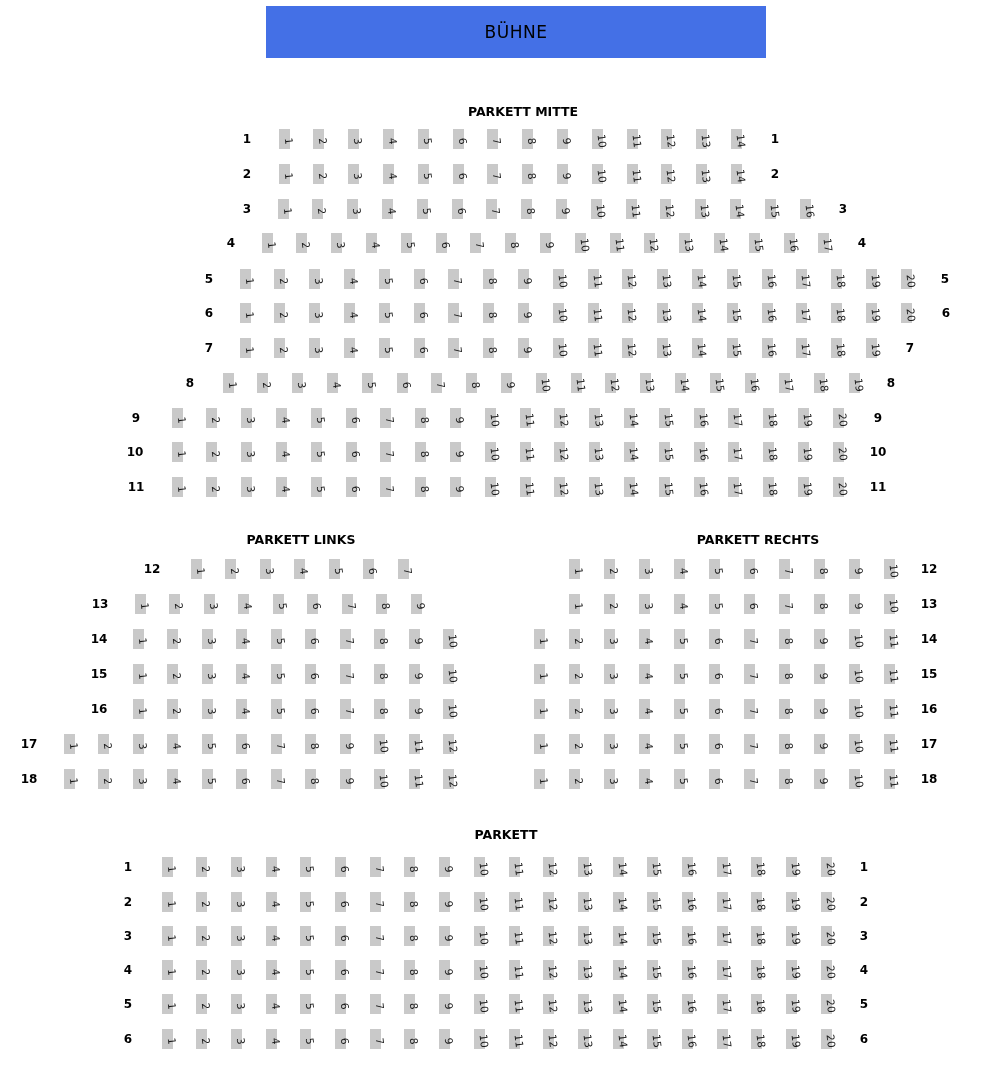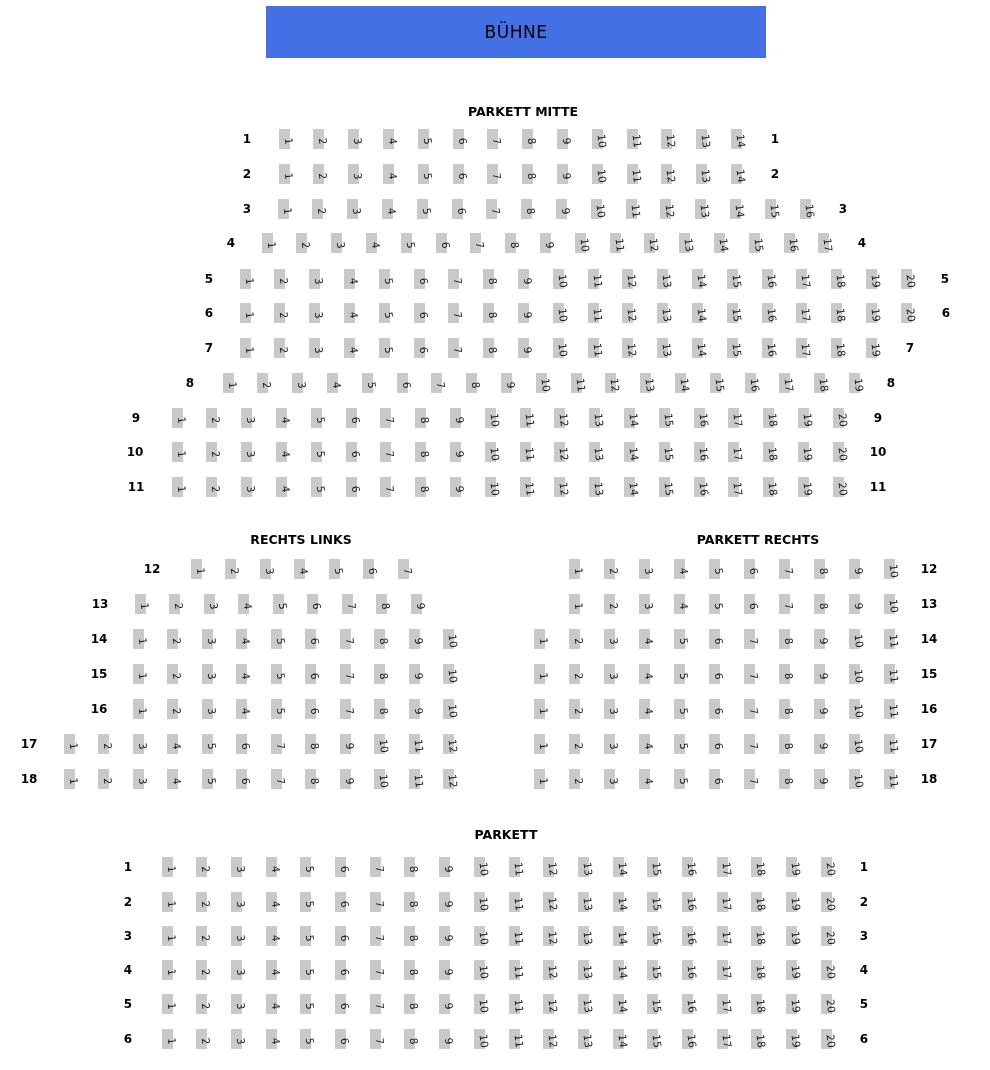--- a/index.html
+++ b/index.html
@@ -687,21 +687,21 @@
     </div>
     <div class="seat" style="left: 763.1px; top: 477px;">
       <span class="num">18</span>
     </div>
     <div class="seat" style="left: 797.9px; top: 477px;">
       <span class="num">19</span>
     </div>
     <div class="seat" style="left: 832.7px; top: 477px;">
       <span class="num">20</span>
     </div>
-    <div class="section-title" style="left: 301px; top: 539px;">RECHTS LINKS</div>
+    <div class="section-title" style="left: 301px; top: 539px;">PARKETT LINKS</div>
     <div class="row-label" style="left: 152px; top: 569px;">12</div>
     <div class="seat" style="left: 190.5px; top: 559px;">
       <span class="num">1</span>
     </div>
     <div class="seat" style="left: 225px; top: 559px;">
       <span class="num">2</span>
     </div>
     <div class="seat" style="left: 259.5px; top: 559px;">
       <span class="num">3</span>
     </div>

